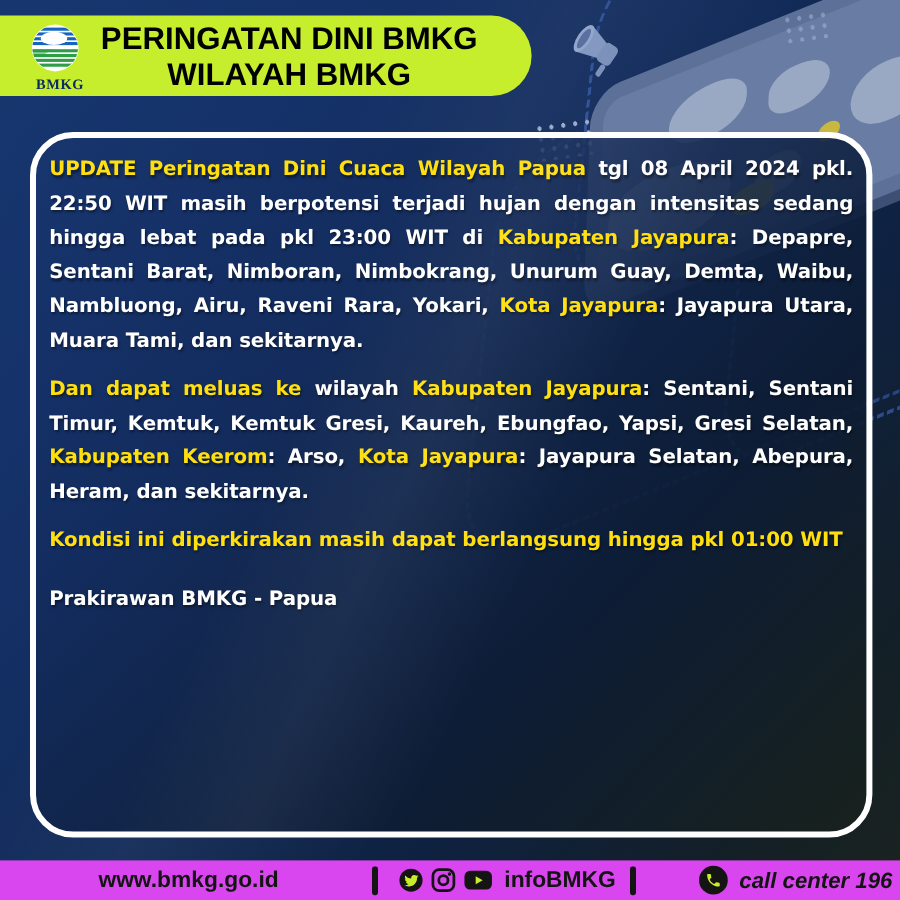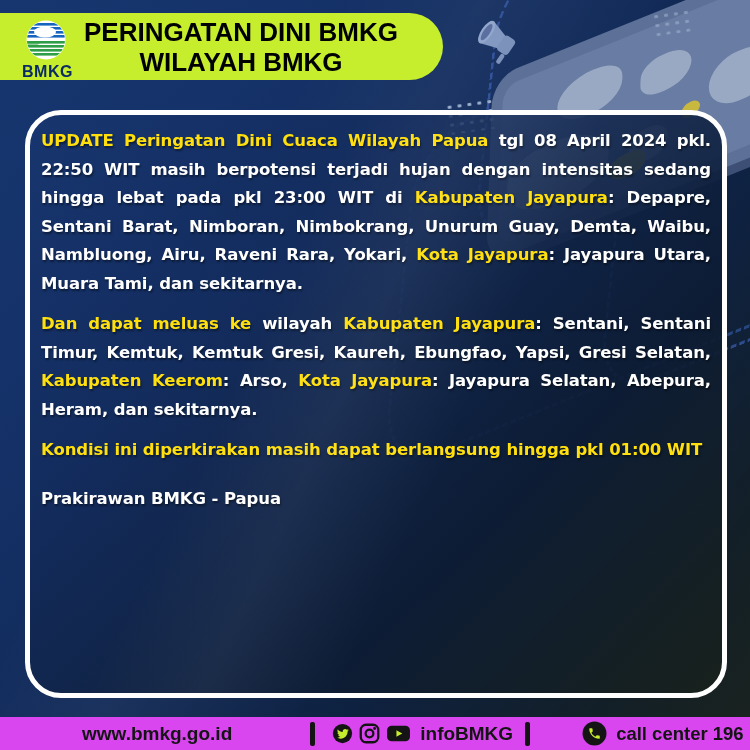--- a/index.html
+++ b/index.html
@@ -62,22 +62,22 @@
   
   .header-banner {
     position:absolute; left:0; top:13px; width:443px; height:67px; z-index:3;
     background:#c6ee2d; border-radius:0 34px 34px 0;
     display:flex; align-items:center;
   }
   .logo-block {
     position:absolute; left:22px; top:7px; width:48px; text-align:center;
   }
   .logo-caption {
-    font-family:Liberation Sans, sans-serif; font-weight:bold;
-    font-size:16px; color:#0b2b63; letter-spacing:.5px; margin-top:-1px;
+    font-family:Liberation Serif, serif; font-weight:bold;
+    font-size:12px; color:#0b2b63; letter-spacing:.5px; margin-top:-1px;text-align:right;
   }
   .banner-title {
     position:absolute; left:84px; width:314px; text-align:center;
     font-family:"Liberation Sans", sans-serif; font-weight:bold;
     font-size:26px; line-height:30px; color:#000;
   }
 
   
   .panel {
     position:absolute; left:25px; top:110px; width:702px; height:588px; z-index:2;
@@ -111,21 +111,21 @@
   }
   .footer .website { margin-left:82px; }
   .footer .sep {
     width:5px; height:24px; background:#141414; border-radius:2px;
   }
   .footer .sep1 { margin-left:78px; }
   .footer .sep2 { margin-left:12px; }
   .footer .social { display:flex; align-items:center; gap:6px; margin-left:17px; }
   .footer .handle { margin-left:9px; }
   .footer .phone-icon { margin-left:52px; }
-  .footer .callcenter { margin-left:9px; font-size:18.5px; }
+  .footer .callcenter { margin-left:9px; font-size:18.5px;font-style:italic; }
   .icon-20 { width:21px; height:21px; display:block; }
   .icon-24 { width:25px; height:25px; display:block; }
 </style>
 </head>
 <body>
 
 <div class="bg"></div>
 
 <div class="illustration">
   <div class="road road1"></div>

